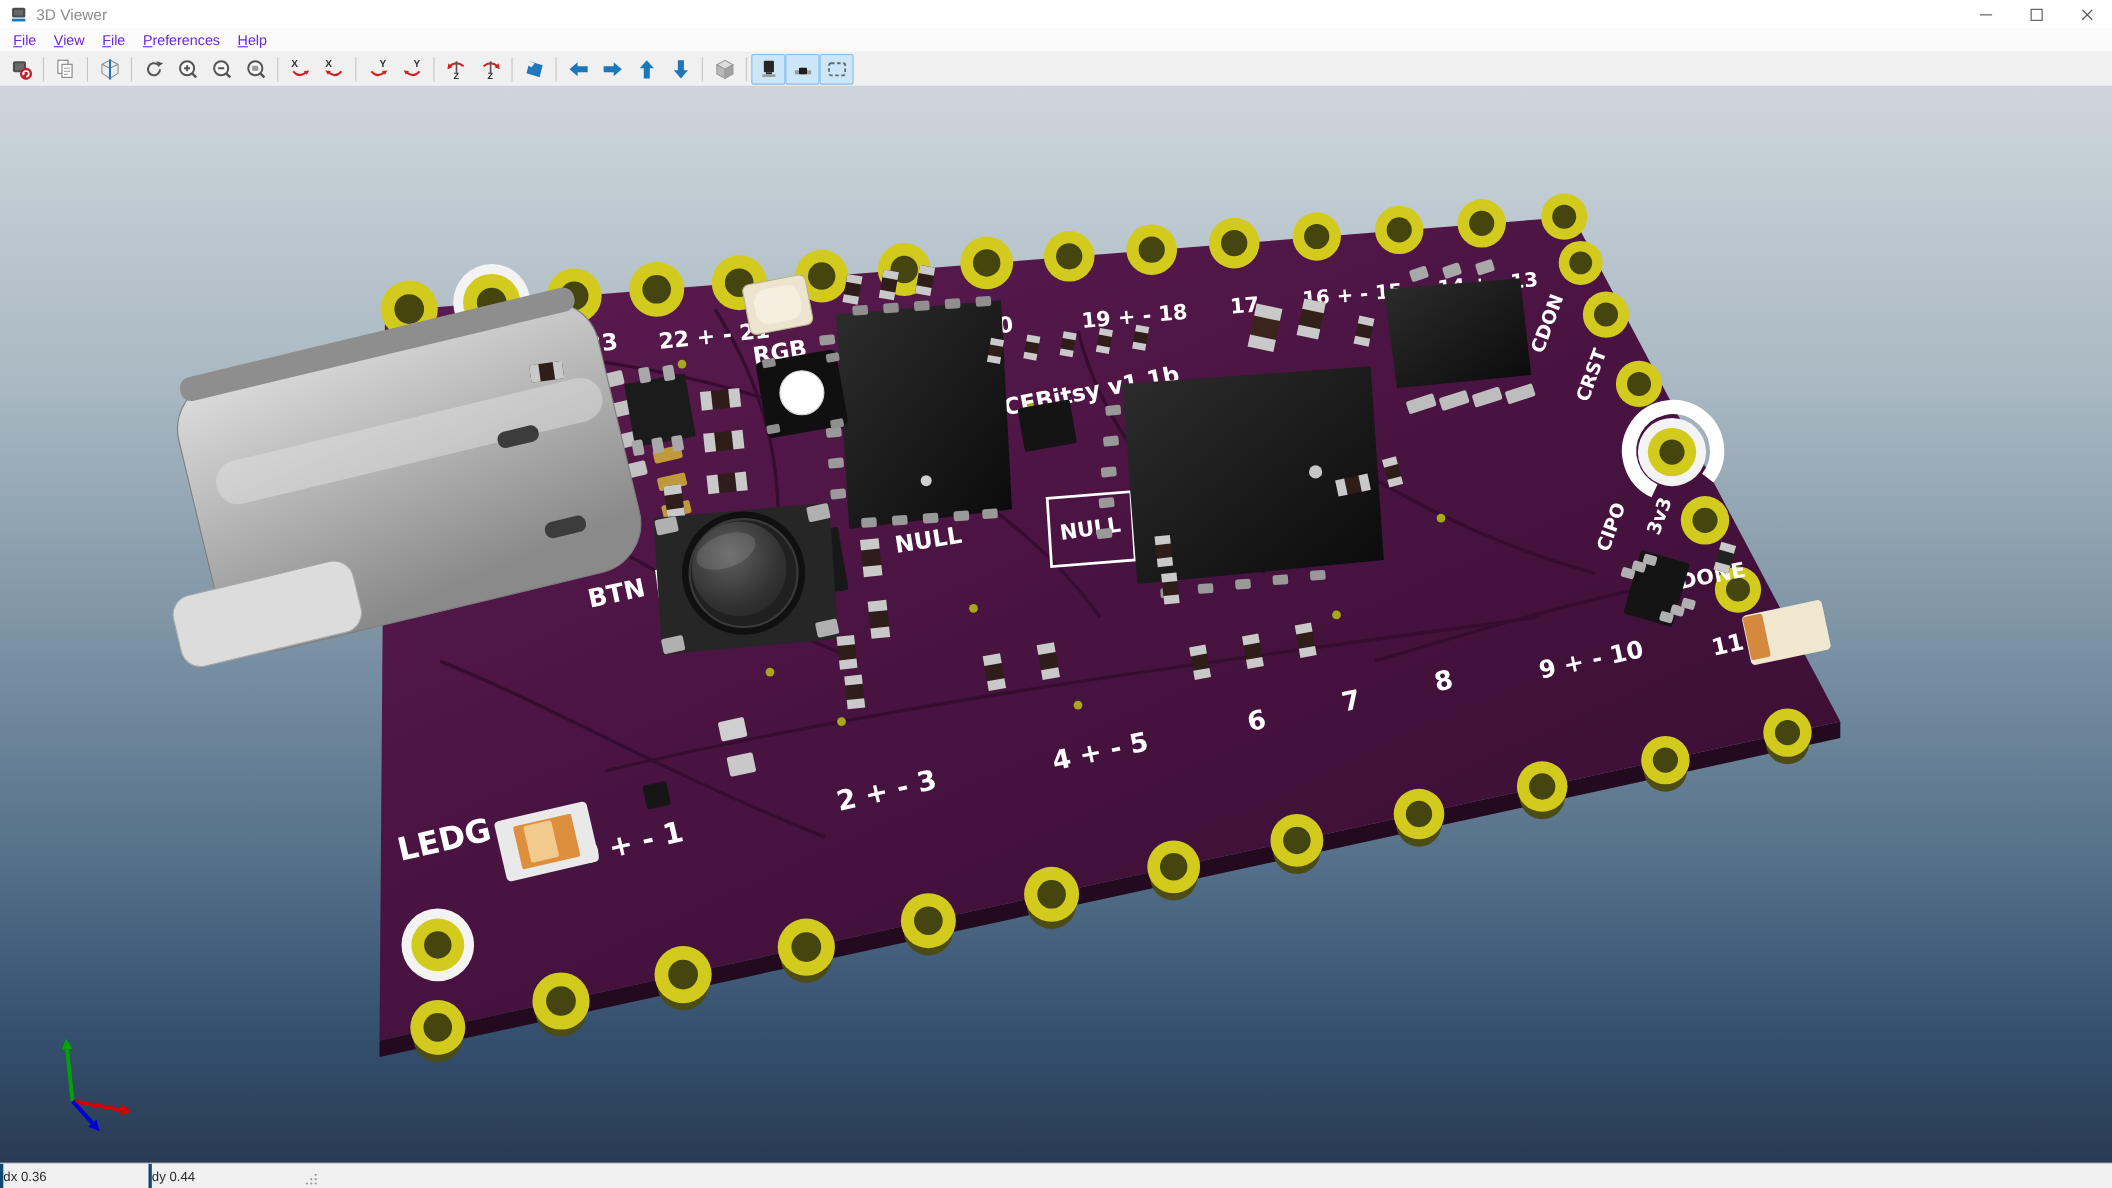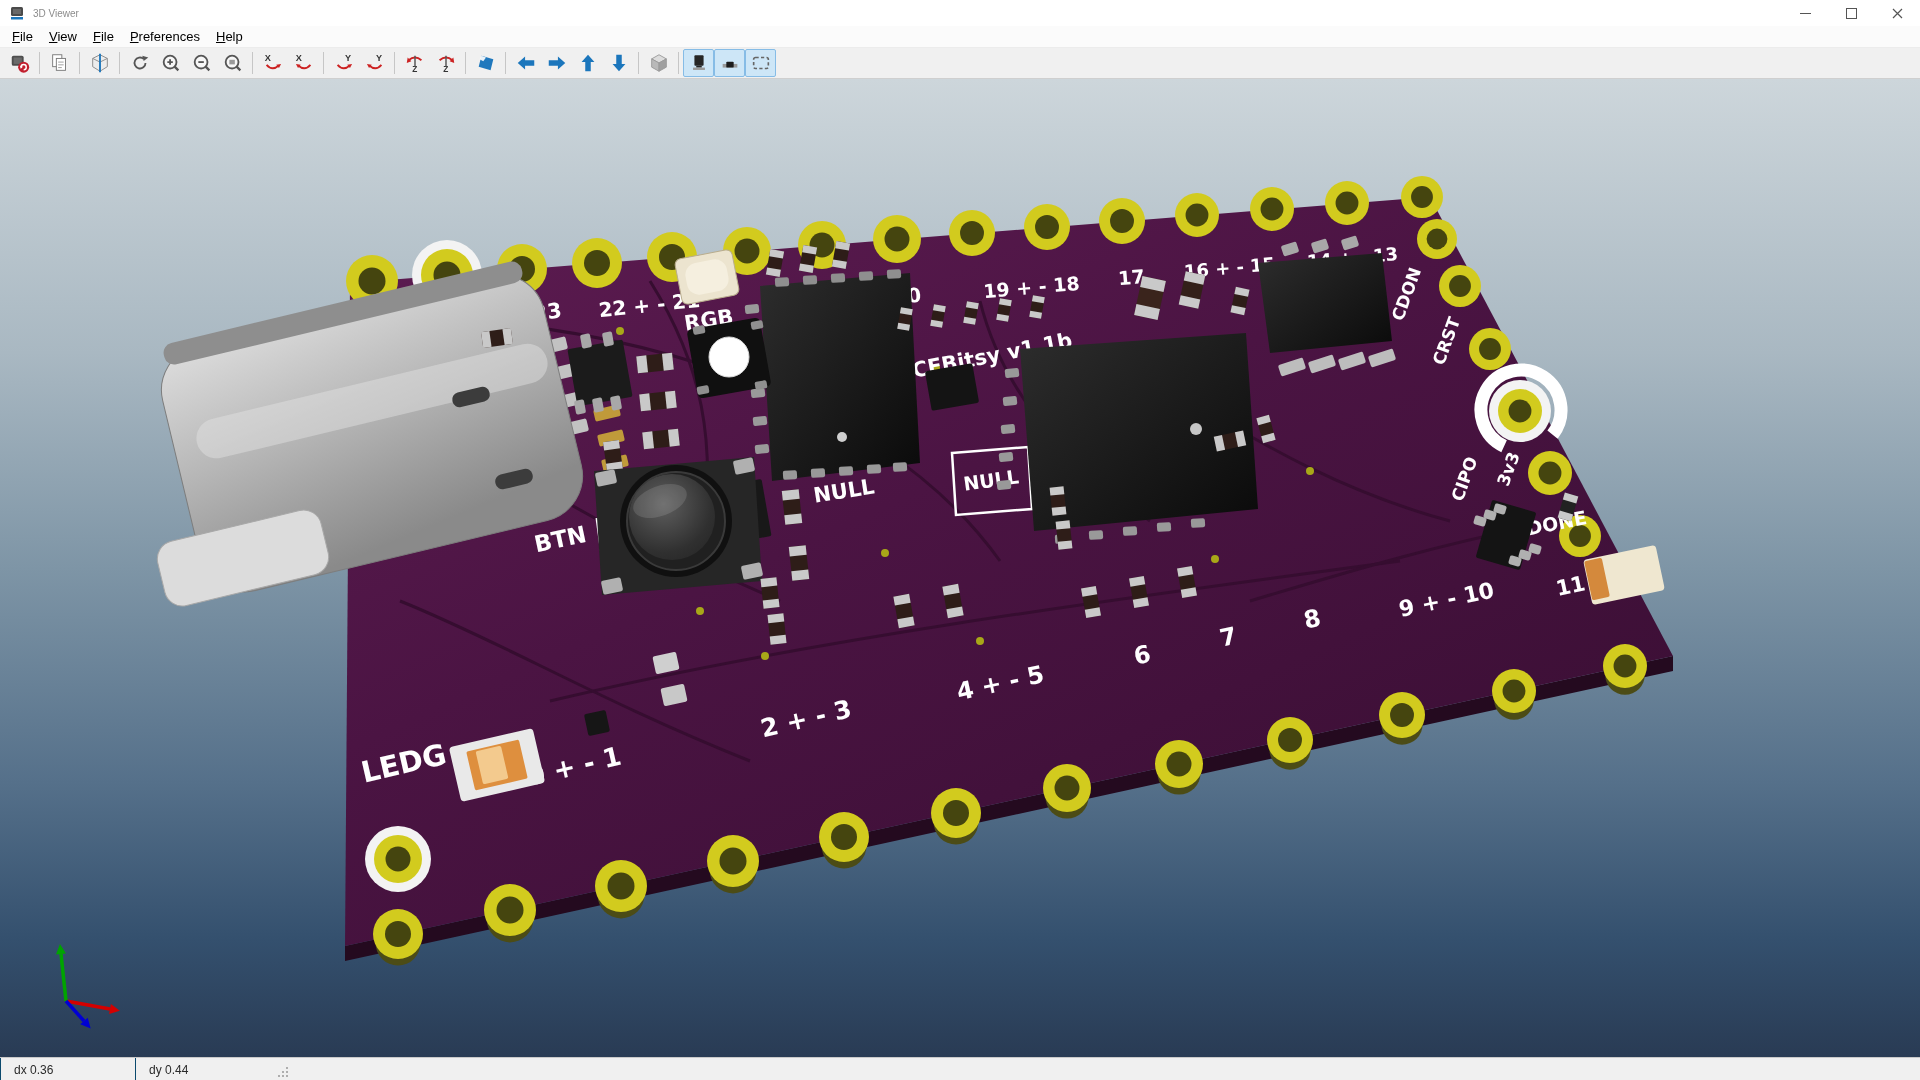--- a/index.html
+++ b/index.html
@@ -1,40 +1,40 @@
 <!DOCTYPE html>
 <html><head>
 <meta charset="utf-8">
 <style>
   html,body{margin:0;padding:0;width:1920px;height:1080px;overflow:hidden;
     font-family:"Liberation Sans",sans-serif;background:#fff;}
   .titlebar{height:26px;background:#ffffff;display:flex;align-items:center;}
   .app-icon{width:16px;height:16px;margin-left:9px;}
-  .title-text{font-size:10px;color:#8c8c8c;margin-left:8px;flex:1;}
+  .title-text{font-size:14px;color:#8c8c8c;margin-left:8px;flex:1;}
   .wbtn{width:46px;height:26px;display:flex;align-items:center;justify-content:center;}
   .min-glyph{width:11px;height:1px;background:#555;}
   .max-glyph{width:9px;height:9px;border:1px solid #555;}
   .menubar{height:21px;background:#fbfbfb;display:flex;align-items:center;padding-left:4px;
     border-bottom:1px solid #ececec;}
-  .menu-item{display:inline-block;padding:2px 8px;font-size:13px;color:#000000;}
+  .menu-item{display:inline-block;padding:2px 8px;font-size:13px;color:#6d28d9;}
   .menu-item::first-letter{text-decoration:underline;}
   .toolbar{height:30px;background:#f0f0f0;display:flex;align-items:center;padding-left:4px;
     border-bottom:1px solid #cfcfcf;}
   .tb{width:29px;height:26px;display:flex;align-items:center;justify-content:center;
     border:1px solid transparent;border-radius:2px;flex:0 0 auto;}
   .tb.pressed{background:#cde6f7;border-color:#86bce6;}
   .tsep{width:1px;height:22px;background:#c6c6c6;margin:0 4px;flex:0 0 auto;}
   .viewport{position:relative;height:978px;
     background:linear-gradient(180deg,#cdd6db 0%,#a9b8c2 28%,#7e95a6 50%,#55708a 72%,#34506e 88%,#293b54 100%);}
   .viewport svg{position:absolute;left:0;top:0;}
   .statusbar{height:24px;background:#f0f0f0;border-top:1px solid #c9c9c9;box-sizing:border-box;
     display:flex;align-items:center;font-size:12px;color:#2a2a2a;}
   .sb-left{padding-left:7px;flex:1;}
-  .sb-cell{width:135px;border-left:1px solid #0c4a6e;height:100%;display:flex;align-items:center;
-    padding-left:13px;box-sizing:border-box;}
+  .sb-cell{width:135px;border-left:3px solid #0c4a6e;height:100%;display:flex;align-items:center;
+    box-sizing:border-box;}
   .sb-grip{width:22px;height:100%;display:flex;align-items:flex-end;justify-content:flex-end;padding:0 3px 3px 0;box-sizing:border-box;}
   text.silk{font-family:"DejaVu Sans",sans-serif;font-weight:bold;fill:#ffffff;}
 </style>
 </head>
 <body>
 
 <div class="titlebar">
   <svg class="app-icon" viewBox="0 0 16 16">
     <rect x="2" y="2" width="12" height="9" rx="1.5" fill="#4a4a4a"></rect>
     <rect x="4" y="4" width="8" height="5" fill="#686868"></rect>

